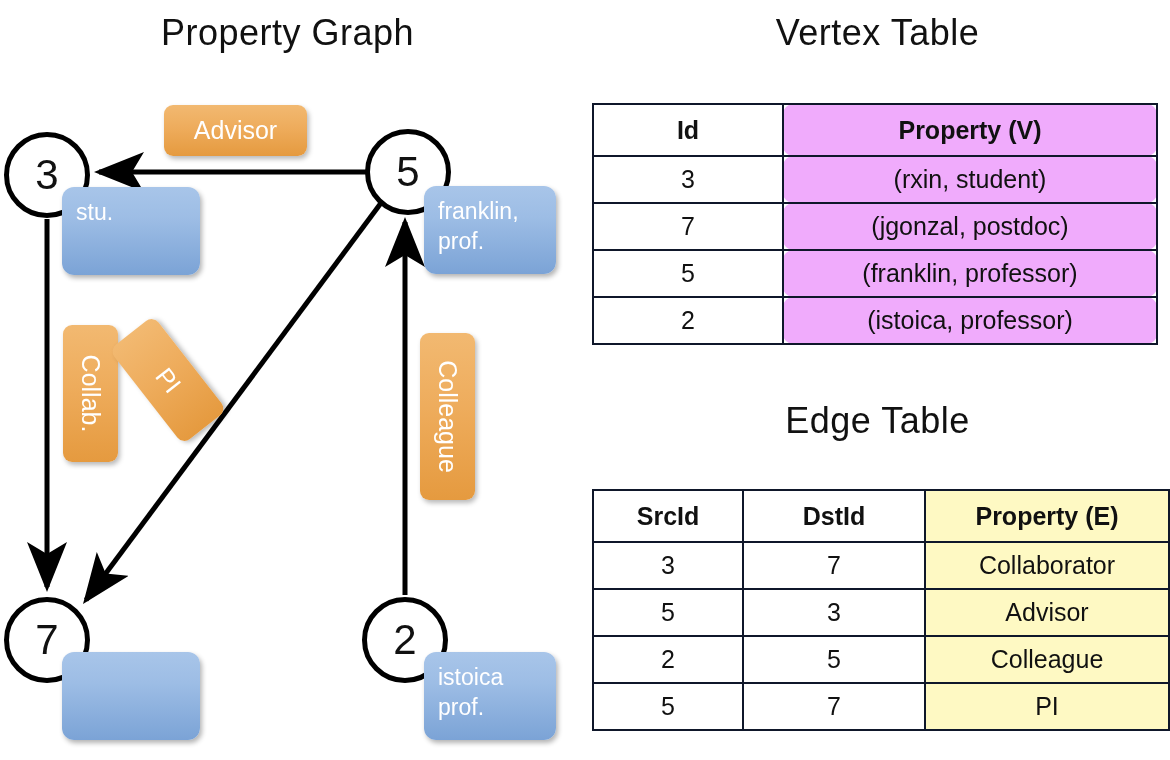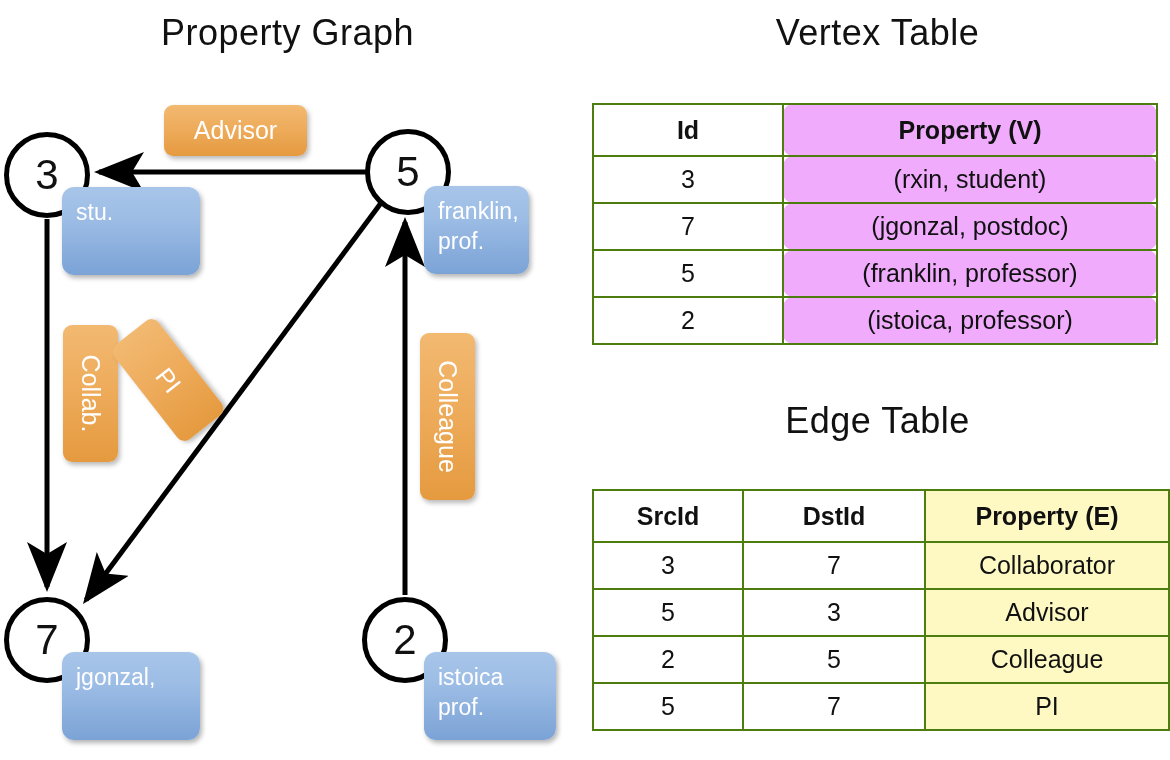--- a/index.html
+++ b/index.html
@@ -70,21 +70,21 @@
     background: linear-gradient(to bottom, #a8c5e9 0%, #9dbde5 35%, #7ba3d6 100%);
     box-shadow: 2px 3px 5px rgba(0,0,0,0.30);
     color: #ffffff;
     font-size: 23px;
     line-height: 1.32;
     padding: 10px 0 10px 14px;
     box-sizing: border-box;
     z-index: 6;
   }
   #prop-3 { left: 62px;  top: 187px; width: 138px; height: 88px; }
-  #prop-5 { left: 424px; top: 186px; width: 105px; height: 88px; }
+  #prop-5 { left: 424px; top: 186px; width: 132px; height: 88px; }
   #prop-7 { left: 62px;  top: 652px; width: 138px; height: 88px; }
   #prop-2 { left: 424px; top: 652px; width: 132px; height: 88px; }
   .prop-box span { display: block; }
 
   
   .edge-badge {
     position: absolute;
     border-radius: 9px;
     background: linear-gradient(to bottom, #f2b971 0%, #eeac5c 45%, #e59a3f 100%);
     box-shadow: 2px 3px 5px rgba(0,0,0,0.28);
@@ -120,21 +120,21 @@
   }
 
   
   .data-table {
     position: absolute;
     border-collapse: collapse;
     table-layout: fixed;
     background: #fff;
   }
   .data-table td, .data-table th {
-    border: 2px solid #4d7c0f;
+    border: 2px solid #0f172a;
     text-align: center;
     font-weight: 400;
     font-size: 25px;
     color: #111;
     padding: 0;
     height: 47px;
     box-sizing: border-box;
   }
   .data-table th {
     font-weight: bold;
@@ -192,21 +192,20 @@
   </div>
 
   <div class="prop-box" id="prop-3">
     <span>stu.</span>
   </div>
   <div class="prop-box" id="prop-5">
     <span>franklin,</span>
     <span>prof.</span>
   </div>
   <div class="prop-box" id="prop-7">
-    <span>jgonzal,</span>
   </div>
   <div class="prop-box" id="prop-2">
     <span>istoica</span>
     <span>prof.</span>
   </div>
 
   <div class="edge-badge" id="badge-advisor">
     <span>Advisor</span>
   </div>
   <div class="edge-badge" id="badge-collab">

